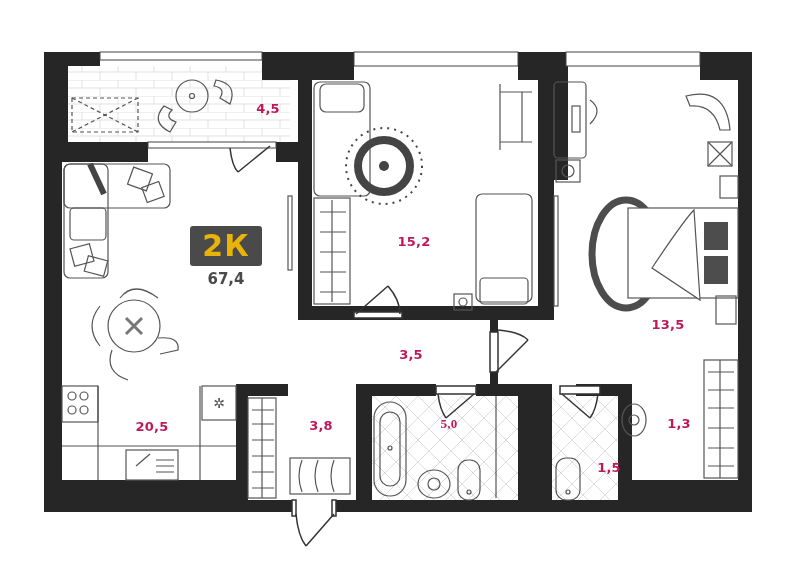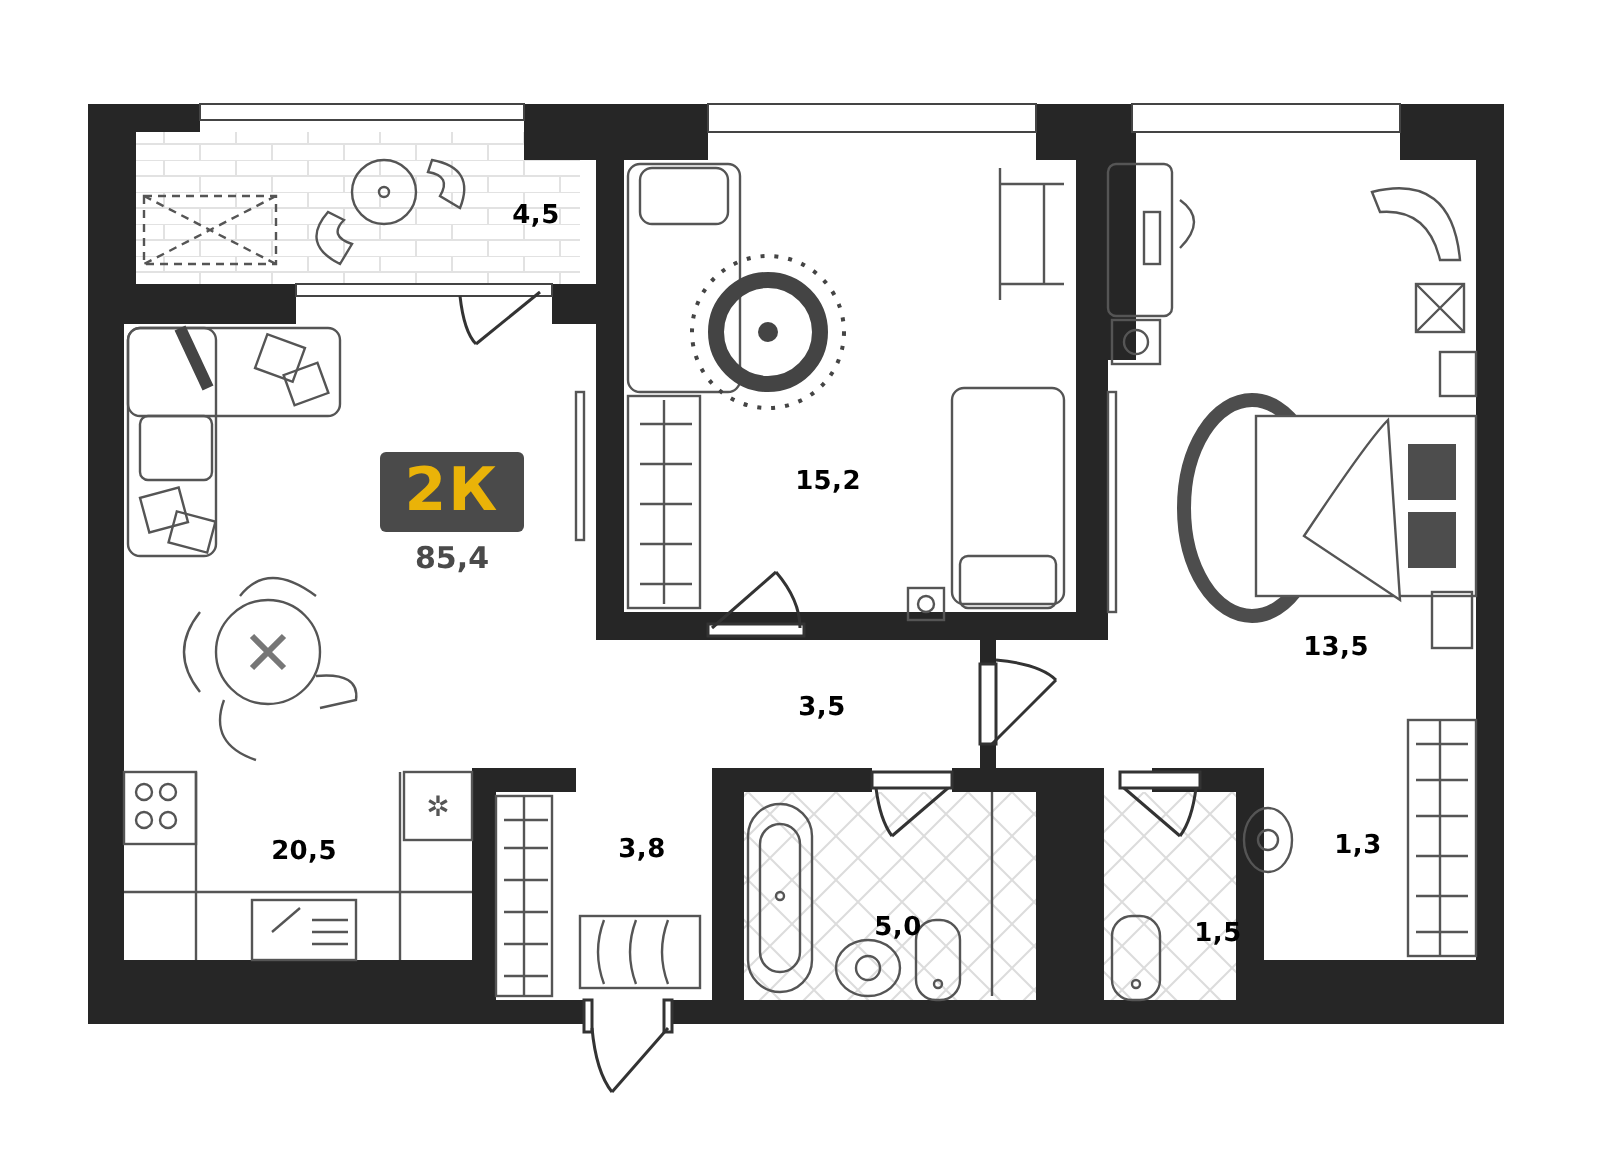--- a/index.html
+++ b/index.html
@@ -1,18 +1,18 @@
 <!DOCTYPE html>
 <html><head>
   <meta charset="utf-8">
   <style>
     html, body { margin: 0; padding: 0; background: #ffffff; }
     body { width: 799px; height: 587px; position: relative; overflow: hidden; font-family: "DejaVu Sans", sans-serif; }
     #plan { position: absolute; left: 0; top: 0; width: 799px; height: 587px; }
-    .lbl { position: absolute; font-family: "DejaVu Sans", sans-serif; font-weight: bold; font-size: 13px; color: #000000; transform: translate(-50%, -50%); white-space: nowrap; letter-spacing: 0.2px; }
+    .lbl { position: absolute; font-family: "DejaVu Sans", sans-serif; font-weight: bold; font-size: 13px; color: #be185d; transform: translate(-50%, -50%); white-space: nowrap; letter-spacing: 0.2px; }
     .badge { position: absolute; left: 190px; top: 226px; width: 72px; height: 40px; background: #4a4a4a; color: #eab308; border-radius: 3px; font-family: "DejaVu Sans", sans-serif; font-weight: bold; font-size: 30px; line-height: 40px; text-align: center; letter-spacing: 1px; }
     .total { position: absolute; left: 226px; top: 279px; transform: translate(-50%, -50%); font-family: "DejaVu Sans", sans-serif; font-weight: bold; font-size: 15px; color: #4a4a4a; }
   </style>
 </head>
 <body>
 
 <svg id="plan" viewBox="0 0 799 587" xmlns="http://www.w3.org/2000/svg">
   <defs>
     <pattern id="brick" width="36" height="16" patternUnits="userSpaceOnUse">
       <rect width="36" height="16" fill="#fff"></rect>
@@ -217,23 +217,23 @@
       <path d="M496 396 V498"></path>
       <ellipse cx="634" cy="420" rx="12" ry="16"></ellipse>
         <circle cx="634" cy="420" r="5"></circle>
       <rect x="556" y="458" width="24" height="42" rx="10"></rect>
         <circle cx="568" cy="492" r="2"></circle>
     </g>
   </g>
 </svg>
 
 <div class="badge">2К</div>
-<div class="total">85,4</div>
+<div class="total">67,4</div>
 
 <div class="lbl" style="left:268px; top:108px;">4,5</div>
 <div class="lbl" style="left:152px; top:406px;margin-top:20px;">20,5</div>
 <div class="lbl" style="left:414px; top:241px;">15,2</div>
 <div class="lbl" style="left:668px; top:324px;">13,5</div>
 <div class="lbl" style="left:398px; top:354px;margin-left:13px;">3,5</div>
 <div class="lbl" style="left:321px; top:425px;">3,8</div>
-<div class="lbl" style="left:449px; top:464px;">5,0</div>
+<div class="lbl" style="left:449px; top:424px;font-family:Liberation Serif, serif;">5,0</div>
 <div class="lbl" style="left:609px; top:467px;">1,5</div>
 <div class="lbl" style="left:679px; top:423px;">1,3</div>
 
 </body></html>

